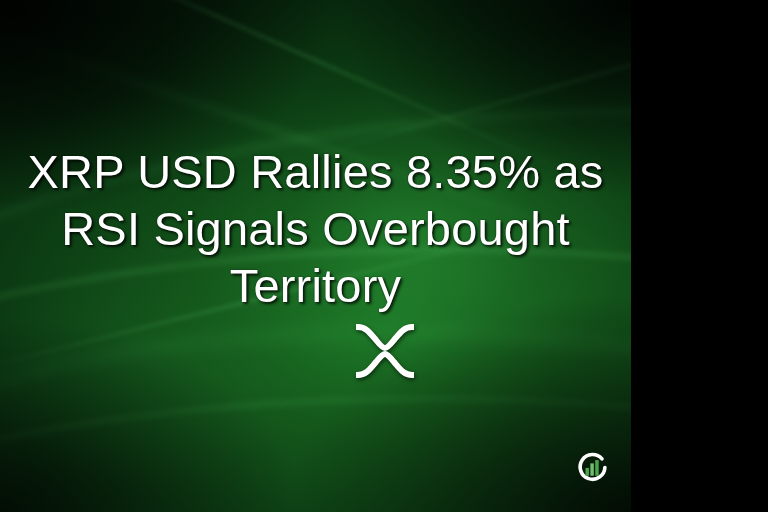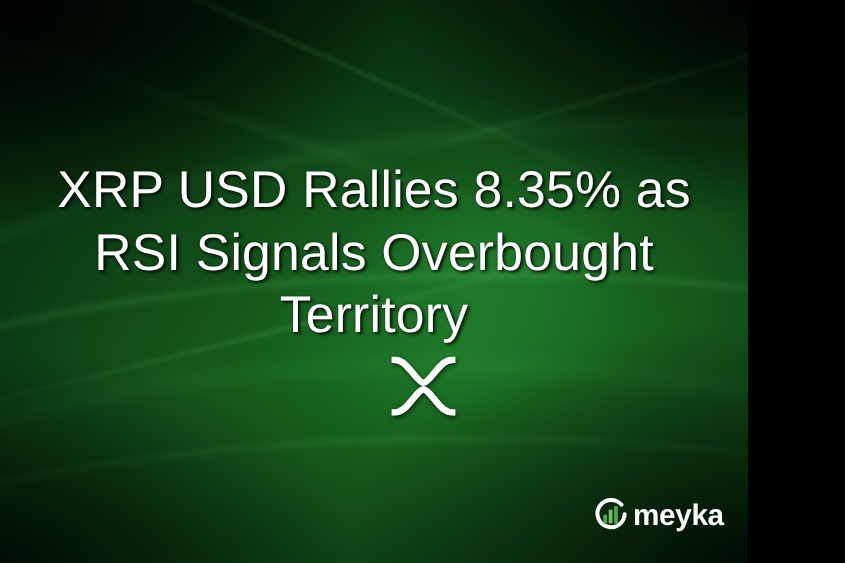--- a/index.html
+++ b/index.html
@@ -2,21 +2,21 @@
 <html><head>
 <meta charset="utf-8">
 <style>
   html, body {
     margin: 0;
     padding: 0;
     background: #000;
   }
   #stage {
     position: relative;
-    width: 680px;
+    width: 631px;
     height: 512px;
     overflow: hidden;
     font-family: "Liberation Sans", sans-serif;
     background-color: #07250c;
   }
 
   
   .bg-layer {
     position: absolute;
     inset: 0;
@@ -226,16 +226,15 @@
     <path d="M2 51 C10 51, 14 45, 20 38 C24 33, 27 30, 29 30 C31 30, 34 33, 38 38 C44 45, 48 51, 56 51" fill="none" stroke="#ffffff" stroke-width="6" stroke-linecap="square"></path>
   </svg>
 
   <div id="brand">
     <svg id="brand-mark" viewBox="0 0 40 40" aria-hidden="true">
       <path d="M31.5 9.6 A15 15 0 1 0 35 20" fill="none" stroke="#ffffff" stroke-width="4.4" stroke-linecap="round"></path>
       <rect x="11.5" y="20.5" width="4.2" height="9.5" fill="#4ca64c"></rect>
       <rect x="17.4" y="15.0" width="4.2" height="15.0" fill="#6fbf6f"></rect>
       <rect x="23.3" y="11.0" width="4.2" height="19.0" fill="#4ca64c"></rect>
     </svg>
-    <span id="brand-name">meyka</span>
   </div>
 
 </div>
 
 </body></html>

